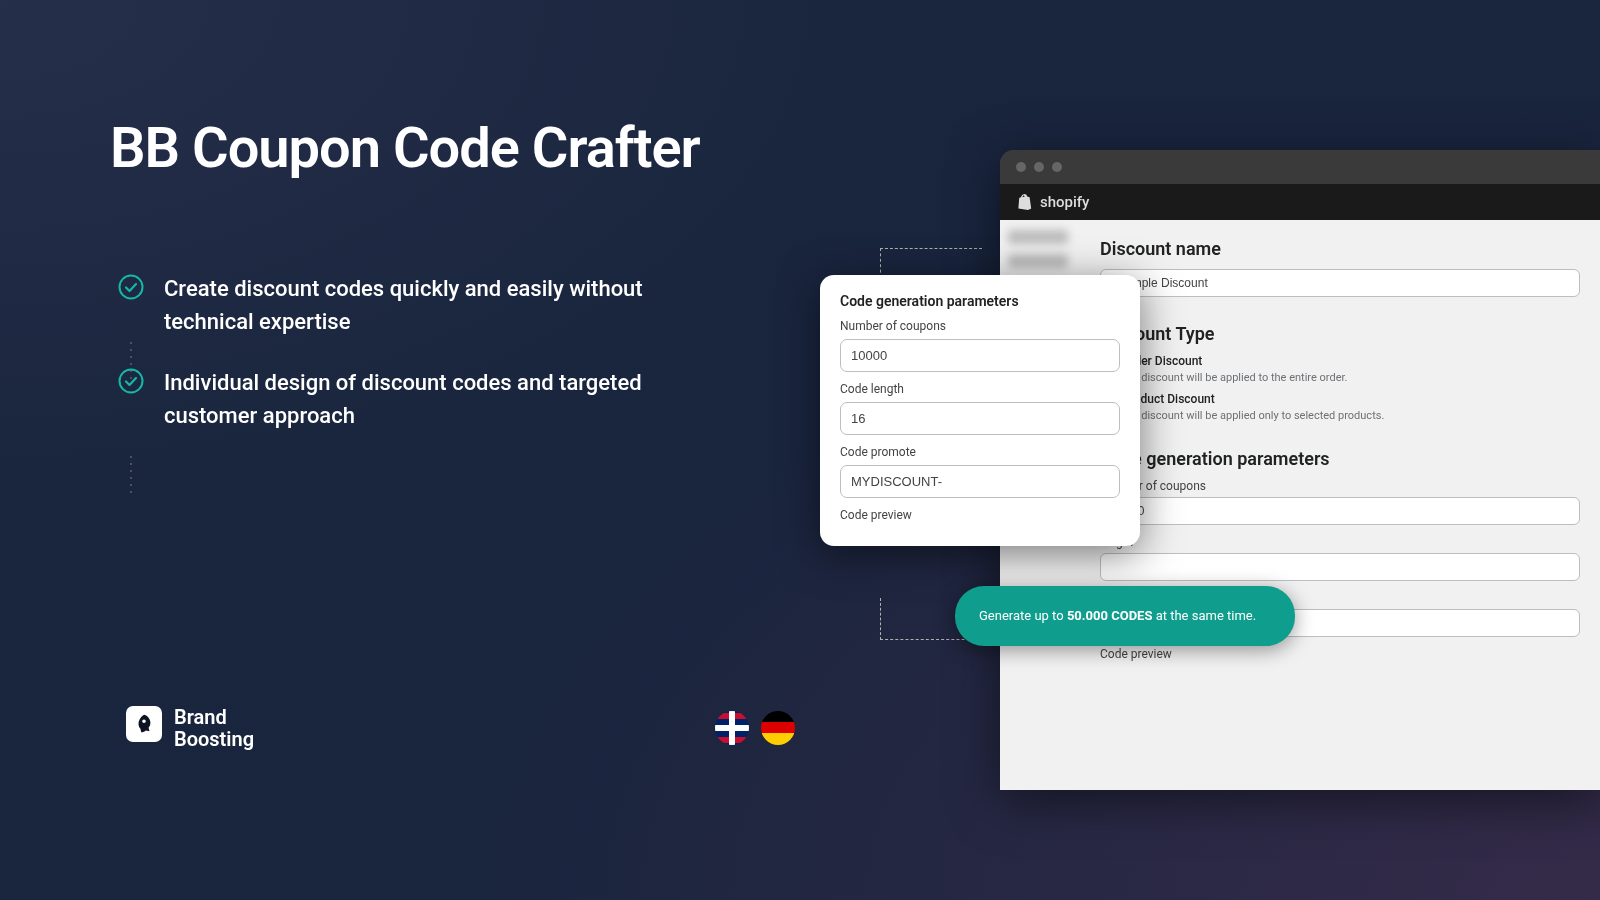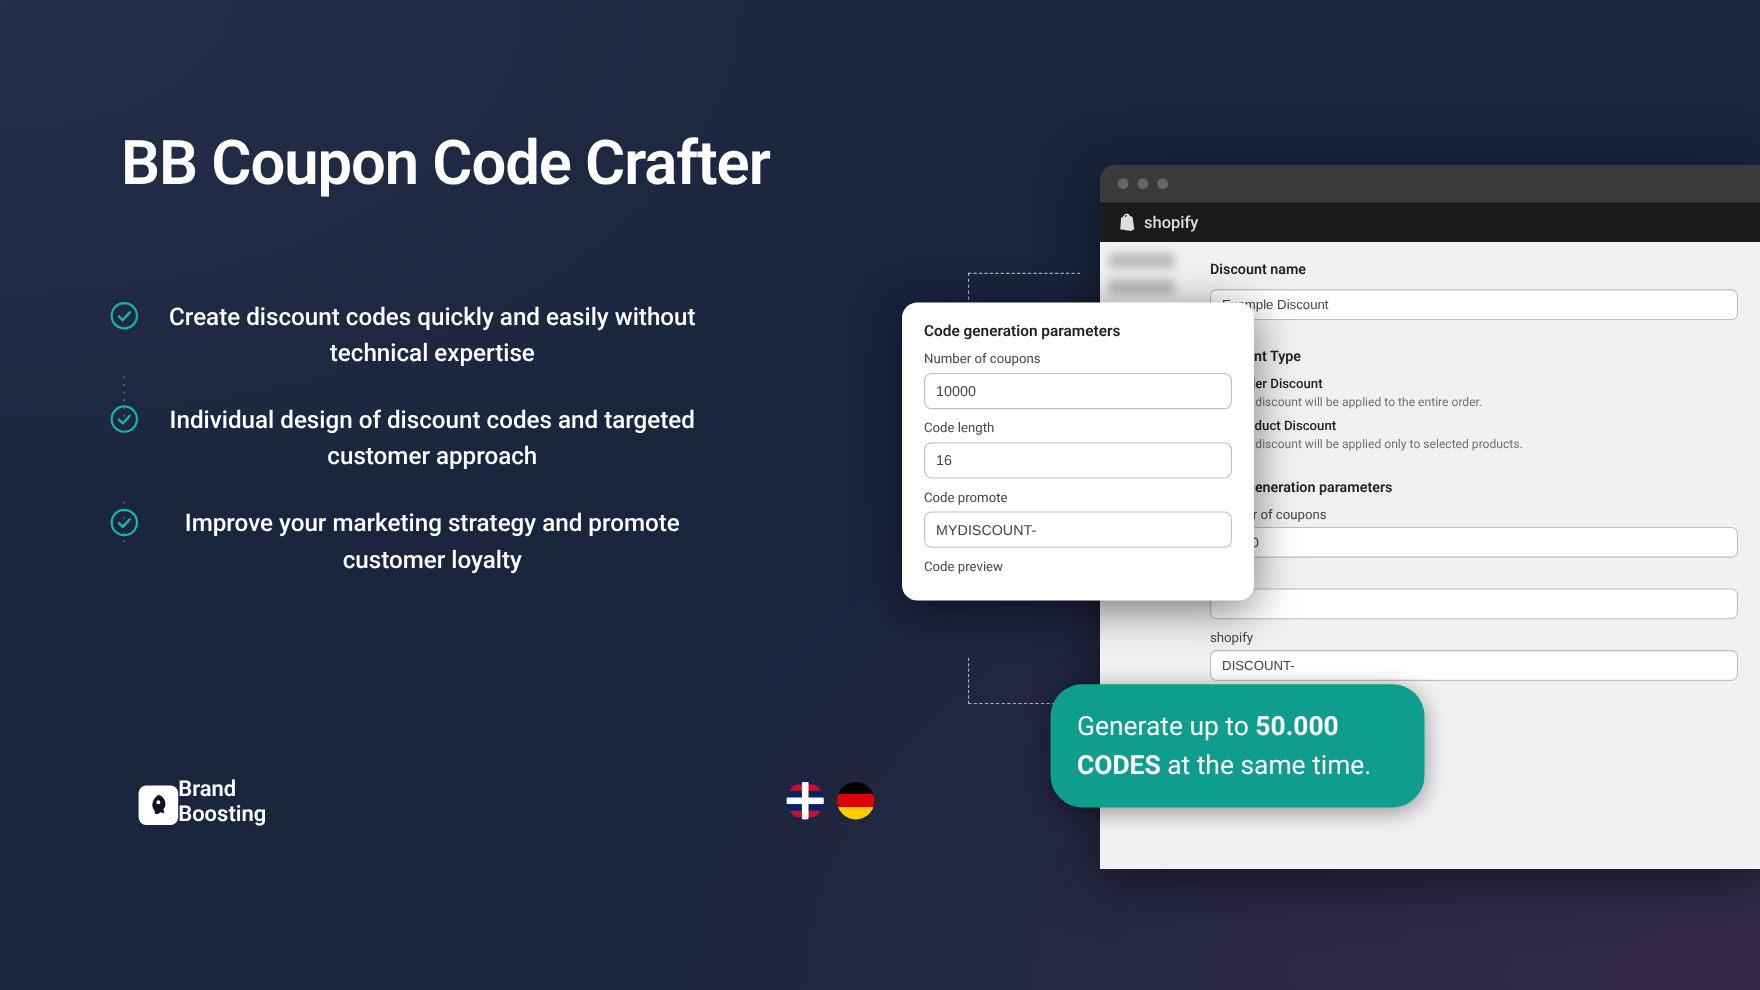--- a/index.html
+++ b/index.html
@@ -23,23 +23,22 @@
   position: absolute;
   top: 115px;
   left: 110px;
   font-size: 56px;
   font-weight: 600;
   letter-spacing: -1px;
 }
 .features {
   position: absolute;
   top: 272px;
-  left: 100px;
+  left: 118px;
   width: 540px;
-  text-align: center;
 }
 .feature {
   display: flex;
   align-items: flex-start;
   margin-bottom: 28px;
   position: relative;
 }
 .feature .check {
   flex-shrink: 0;
   width: 26px;
@@ -60,22 +59,22 @@
   flex-direction: column;
   align-items: center;
   gap: 5px;
 }
 .dot { width: 2px; height: 2px; background: #5a6070; border-radius: 50%; }
 .brand {
   position: absolute;
   left: 110px;
   bottom: 150px;
   display: flex;
-  align-items: flex-end;
-  gap: 0;
+  align-items: flex-start;
+  gap: 12px;
   padding-left: 16px;
 }
 .brand-icon {
   width: 36px;
   height: 36px;
   background: #fff;
   border-radius: 7px;
   display: flex;
   align-items: center;
   justify-content: center;
@@ -158,21 +157,21 @@
 .blurred-item.sm { width: 60px; }
 .app-content {
   position: absolute;
   left: 100px;
   top: 0;
   right: 0;
   padding: 18px 0 0 0;
   color: #202223;
 }
 .section-label {
-  font-size: 13px;
+  font-size: 18px;
   font-weight: 600;
   margin-bottom: 10px;
 }
 .field-label {
   font-size: 12px;
   color: #444;
   margin-bottom: 4px;
   margin-top: 10px;
 }
 .desc-text {
@@ -251,27 +250,27 @@
   left: 880px;
   width: 110px;
   height: 42px;
   border-top: none;
   border-right: none;
 }
 
 
 .callout {
   position: absolute;
-  top: 622px;
+  top: 586px;
   left: 955px;
   width: 340px;
   background: #0f9e8e;
   color: #fff;
   padding: 20px 24px;
-  font-size: 24px;
+  font-size: 13px;
   line-height: 1.5;
   z-index: 20;
   box-shadow: 0 4px 20px rgba(0,0,0,0.4);
   border-radius: 29px;
 }
 .callout b { font-weight: 700; }
 
 svg { display: block; }
 </style>
 </head>
@@ -307,29 +306,20 @@
       </span>
       <div class="text">Individual design of discount codes and targeted customer approach</div>
     </div>
     <div class="dotted-connector" style="top:184px;height:40px">
       <span class="dot"></span>
         <span class="dot"></span>
         <span class="dot"></span>
         <span class="dot"></span>
         <span class="dot"></span>
         <span class="dot"></span>
-    </div>
-    <div class="feature" style="margin-top:18px">
-      <span class="check">
-        <svg viewBox="0 0 26 26" width="26" height="26">
-            <circle cx="13" cy="13" r="11.5" fill="none" stroke="#14b8a6" stroke-width="2"></circle>
-            <path d="M8 13.5 L11.5 17 L18 10" fill="none" stroke="#14b8a6" stroke-width="2.2" stroke-linecap="round" stroke-linejoin="round"></path>
-          </svg>
-      </span>
-      <div class="text">Improve your marketing strategy and promote customer loyalty</div>
     </div>
   </div>
 
   <div class="brand">
     <div class="brand-icon">
       <svg viewBox="0 0 24 24" width="22" height="22">
           <path fill="#0d1321" d="M12 2c3 0 7 4 7 9 0 2-1 4-2 5l1 4-4-1c-1 1-3 2-5 2l-1-4c-1-1-2-3-2-5 0-5 4-9 6-10zm0 5a2 2 0 100 4 2 2 0 000-4z"></path>
         </svg>
     </div>
     <div class="brand-text">

